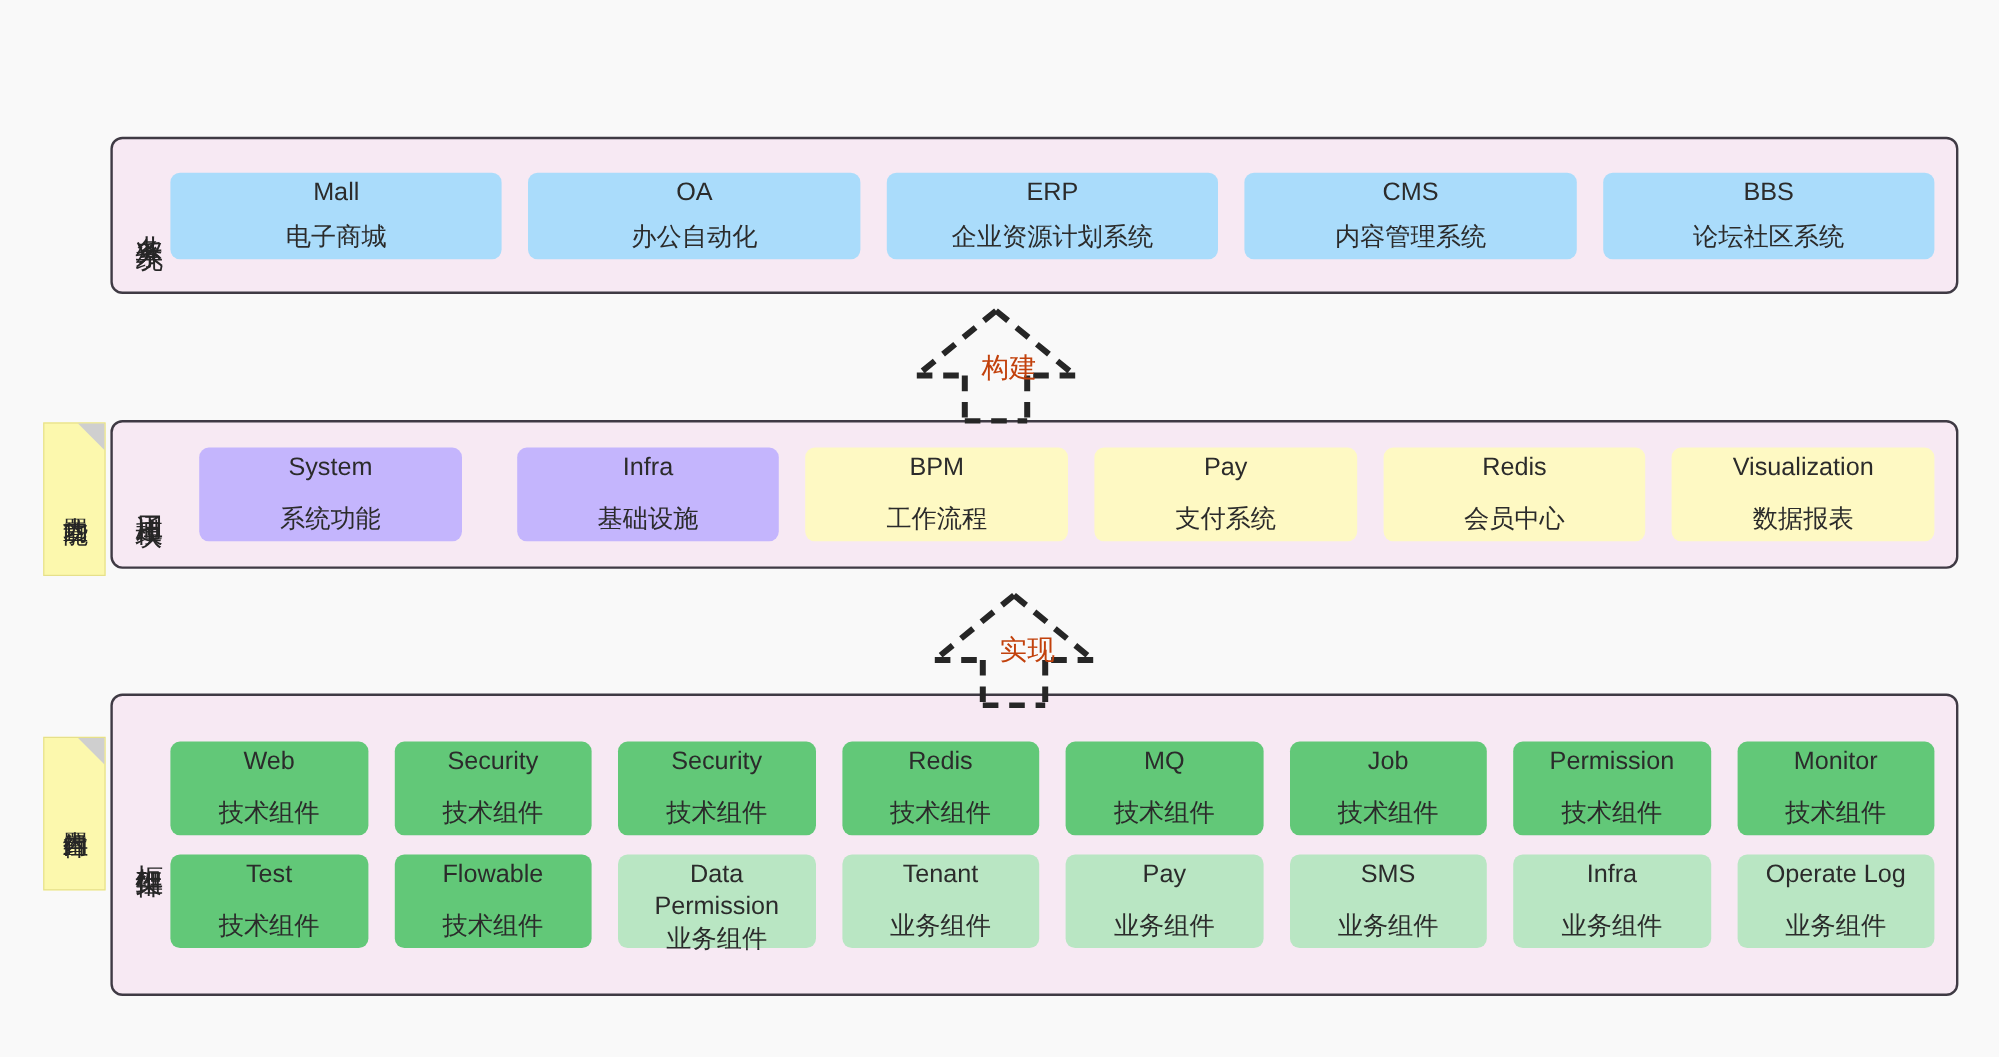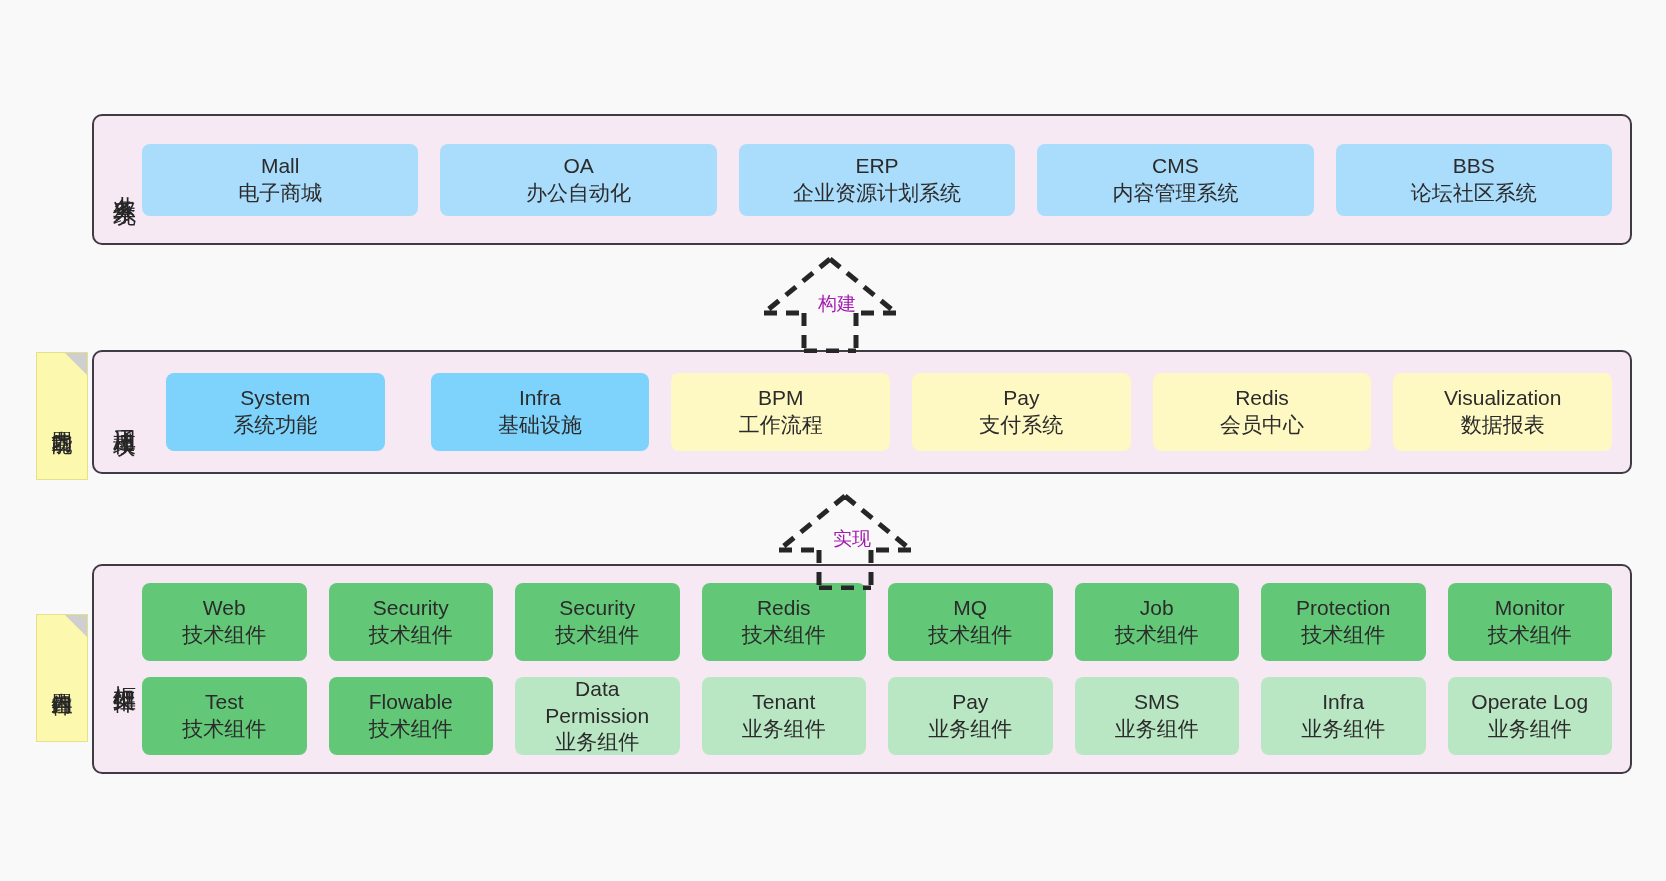--- a/index.html
+++ b/index.html
@@ -55,41 +55,41 @@
     flex-direction: row;
     gap: 22px;
   }
   .cell {
     flex: 1 1 0;
     box-sizing: border-box;
     border-radius: 8px;
     display: flex;
     flex-direction: column;
     align-items: center;
-    justify-content: center;
+    justify-content: space-between;
     text-align: center;
     color: #2b2b2b;
     font-size: 21px;
     line-height: 1.28;
     padding: 4px 6px;
   }
   .cell .c-title { white-space: normal; }
   .cell .c-sub { white-space: nowrap; }
 
   
   .c-blue        { background: #aadcfb; }
-  .c-red         { background: #7dd3fc; margin-left: 24px; }
+  .c-red         { background: #c4b5fd; margin-left: 24px; }
   .c-pink        { background: #fef9c3; }
   .c-green-dark  { background: #62c878; }
   .c-green-light { background: #b9e6c3; }
 
   
   #layer-business { left: 92px;  top: 114px; width: 1540px; height: 131px; }
   #layer-common   { left: 92px;  top: 350px; width: 1540px; height: 124px; }
-  #layer-framework{ left: 92px;  top: 564px; width: 1540px; height: 210px; }
+  #layer-framework{ left: 92px;  top: 578px; width: 1540px; height: 252px; }
 
   #layer-business .cell  { height: 72px; }
   #layer-common .cell    { height: 78px; }
   #layer-framework .cell { height: 78px; }
 
   
   .note {
     position: absolute;
     box-sizing: border-box;
     width: 52px;
@@ -118,22 +118,22 @@
   #note-builtin-func { left: 36px; top: 352px; height: 128px; }
   #note-builtin-comp { left: 36px; top: 614px; height: 128px; }
 
   
   .arrow {
     position: absolute;
     z-index: 4;
   }
   .arrow-label {
     position: absolute;
-    font-size: 19px;
-    color: #a21caf;
+    font-size: 23px;
+    color: #c2410c;
     background: transparent;
     white-space: nowrap;
     z-index: 6;
   }
   #arrow-build   { left: 760px; top: 253px; }
   #arrow-impl    { left: 775px; top: 490px; }
   #label-build   { left: 818px; top: 291px; }
   #label-impl    { left: 833px; top: 526px; }
 </style>
 </head>
@@ -244,21 +244,21 @@
         </div>
         <div class="cell c-green-dark">
           <span class="c-title">MQ</span>
           <span class="c-sub">技术组件</span>
         </div>
         <div class="cell c-green-dark">
           <span class="c-title">Job</span>
           <span class="c-sub">技术组件</span>
         </div>
         <div class="cell c-green-dark">
-          <span class="c-title">Protection</span>
+          <span class="c-title">Permission</span>
           <span class="c-sub">技术组件</span>
         </div>
         <div class="cell c-green-dark">
           <span class="c-title">Monitor</span>
           <span class="c-sub">技术组件</span>
         </div>
       </div>
 
       <div class="row">
         <div class="cell c-green-dark">

